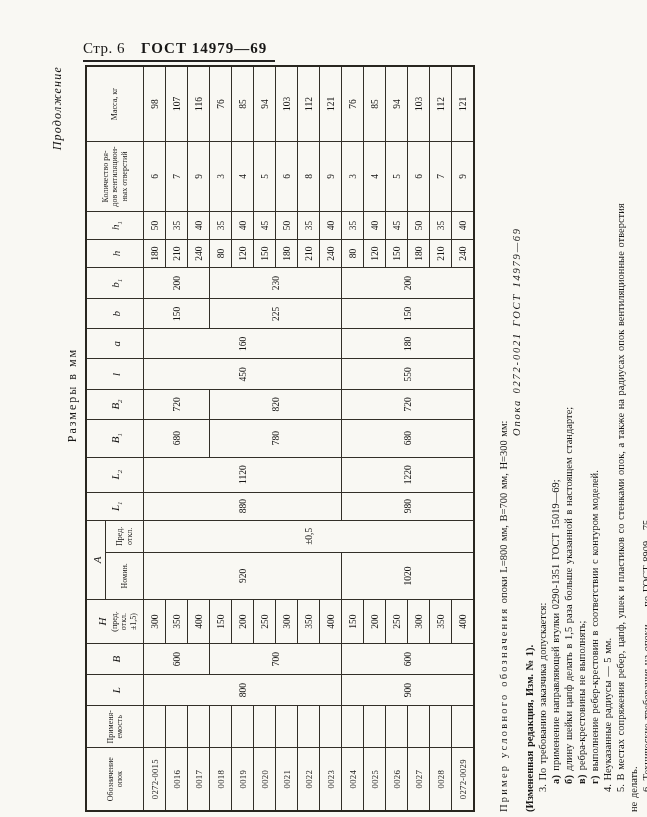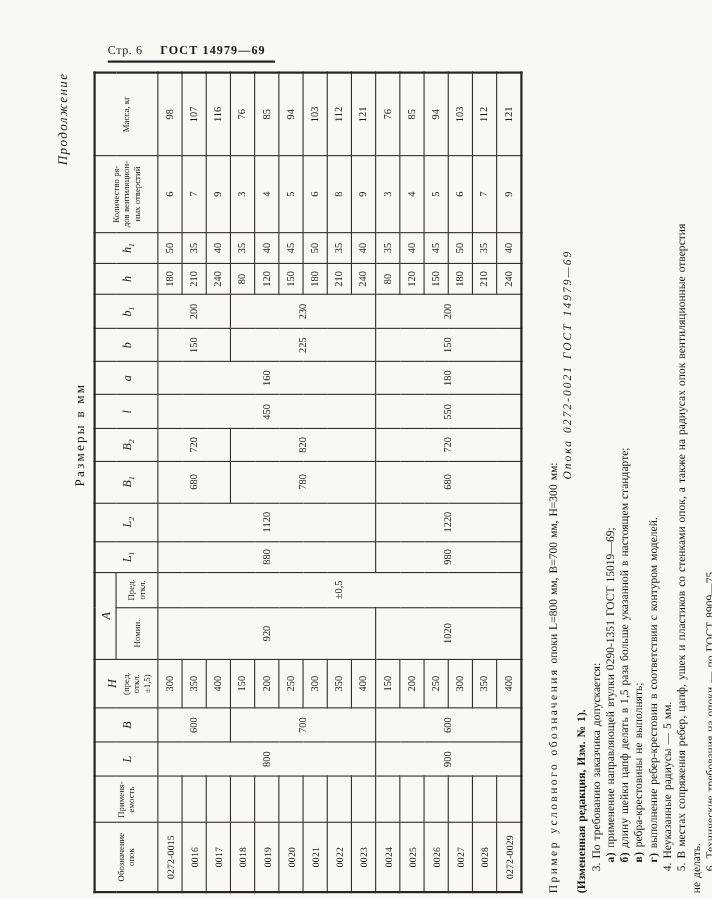--- a/index.html
+++ b/index.html
@@ -1,21 +1,21 @@
 <!DOCTYPE html>
 <html><head>
 <meta charset="utf-8">
 <style>
   html,body{margin:0;padding:0}
   body{width:647px;height:817px;position:relative;overflow:hidden;
        background:#f9f8f3;color:#181716;font-family:"Liberation Serif",serif}
 
   
-  .page-head{position:absolute;left:98px;top:40px;border-bottom:2px solid #242220;
-             padding:0 8px 3px 0;font-size:11px;letter-spacing:.5px;white-space:nowrap}
+  .page-head{position:absolute;left:83px;top:40px;border-bottom:2px solid #242220;
+             padding:0 8px 3px 0;font-size:15px;letter-spacing:.5px;white-space:nowrap}
   .page-head .doc{font-weight:bold;margin-left:16px;letter-spacing:1px}
 
   
   .rot{position:absolute;left:50px;top:812px;width:748px;height:614px;
        transform-origin:0 0;transform:rotate(-90deg)}
 
   .cont-line{height:15px;text-align:right;font-style:italic;font-size:12px;
              letter-spacing:1.2px;padding-right:2px}
   .units-line{height:19px;text-align:center;font-size:12px;letter-spacing:2px;padding-left:86px}
 

